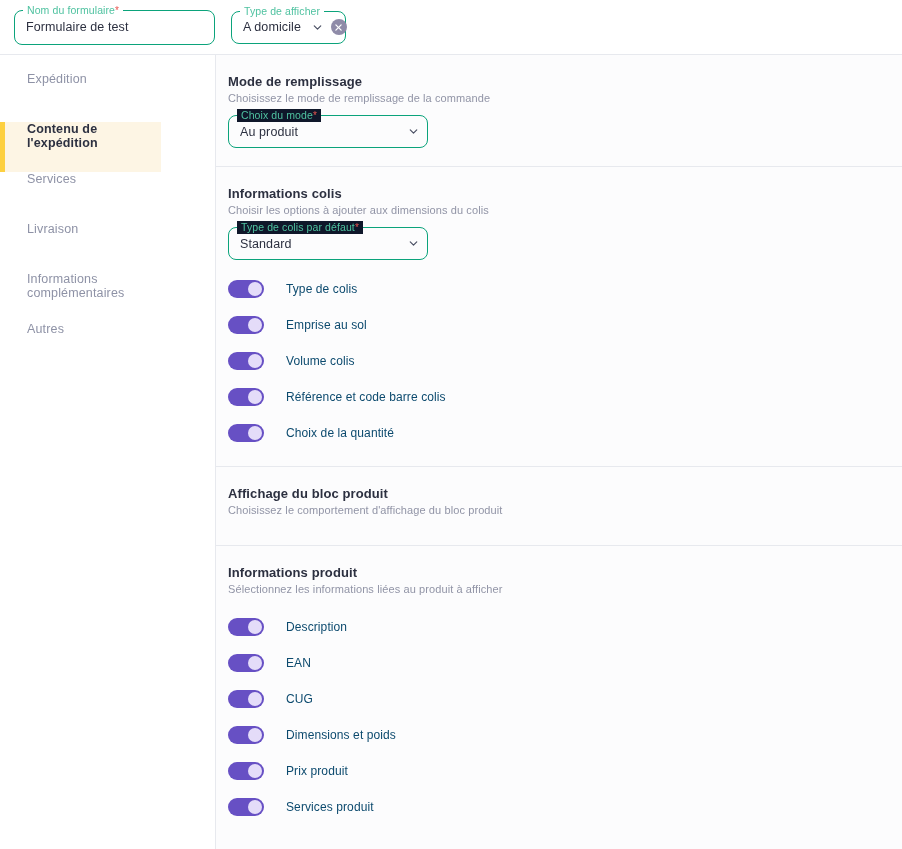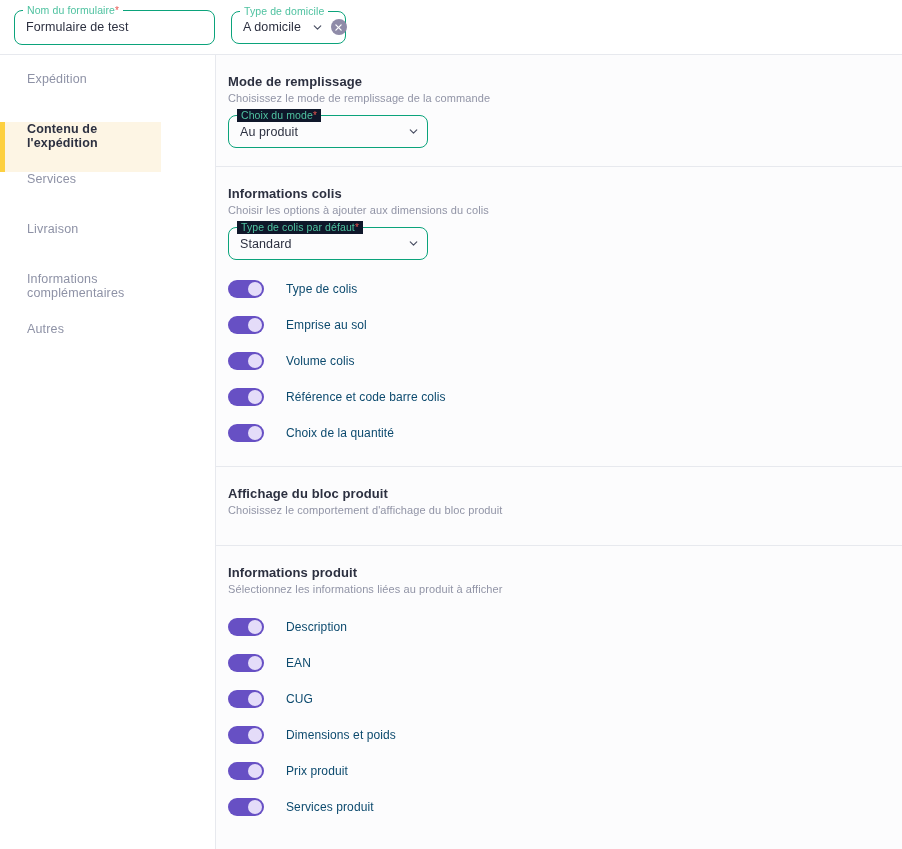--- a/index.html
+++ b/index.html
@@ -206,21 +206,21 @@
 <body>
 
 <div class="topbar">
 
   <div class="field input-field" id="form-name-field">
     <span class="legend"><span>Nom du formulaire</span><span class="req">*</span></span>
     <span class="value">Formulaire de test</span>
   </div>
 
   <div class="field select-field" id="delivery-field">
-    <span class="legend">Type de domicile</span>
+    <span class="legend">Type de afficher</span>
     <span class="value">A domicile</span>
     <span class="caret">
       <svg width="13" height="13" viewBox="0 0 24 24" fill="none" stroke="#4a4f63" stroke-width="2.2" stroke-linecap="round" stroke-linejoin="round">
         <polyline points="6 9 12 15 18 9"></polyline>
       </svg>
     </span>
     <span class="clear-btn">
       <svg width="9" height="9" viewBox="0 0 24 24" fill="none" stroke="#ffffff" stroke-width="3.4" stroke-linecap="round">
         <line x1="5" y1="5" x2="19" y2="19"></line>
         <line x1="19" y1="5" x2="5" y2="19"></line>

